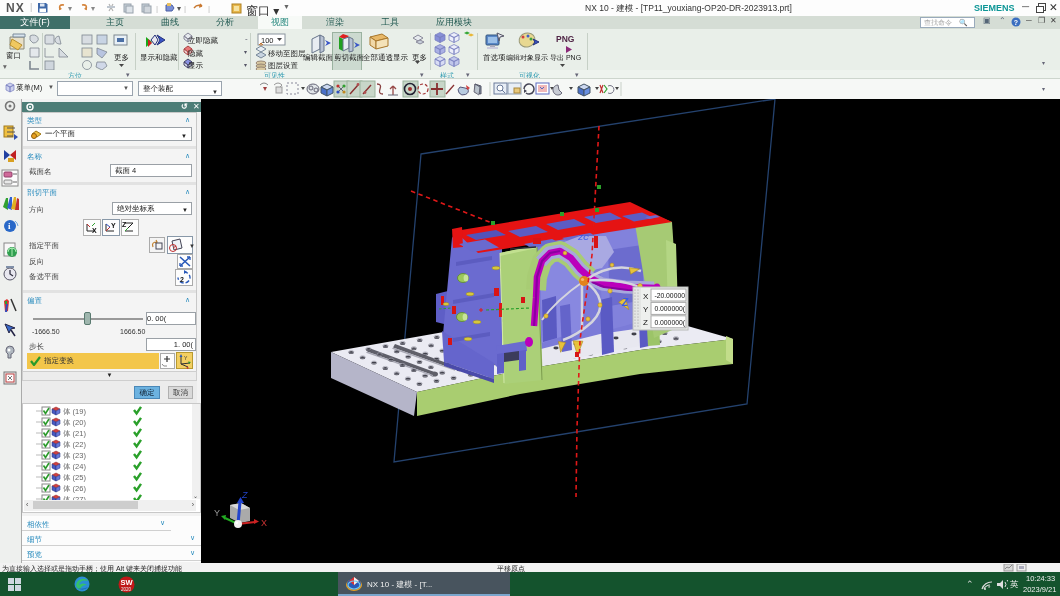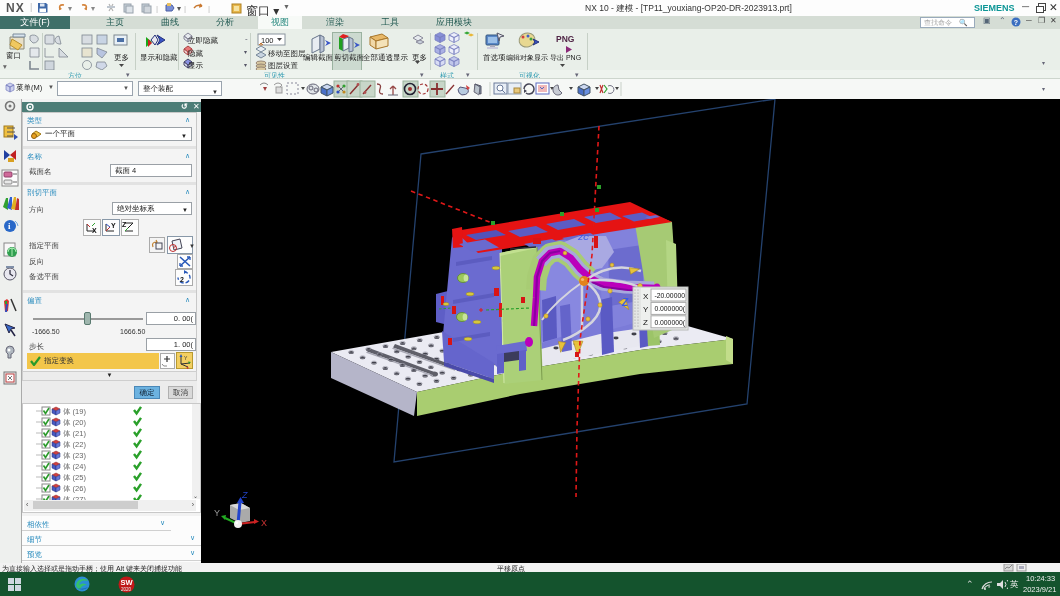--- a/index.html
+++ b/index.html
@@ -473,21 +473,21 @@
     <svg class="abs" style="left:153px;top:170px;" width="18" height="17">
         <path d="M9 3 a6 5.5 0 1 1 -6 5.5" fill="none" stroke="#2858b8" stroke-width="1.4" stroke-dasharray="4 2"></path>
         <path d="M9 1 l3 2 -3 2 z" fill="#2858b8"></path>
         <text x="5" y="13" font-size="7" fill="#111" font-weight="bold">2</text>
       </svg>
     <div class="abs" style="left:1px;top:191px;width:173px;height:3px;background:#e2e2e2;"></div>
     <span class="sect abs" style="left:5px;top:197px;">偏置</span>
       <span class="abs" style="left:163px;top:197px;color:#2a8cbe;font-size:7px;">∧</span>
     <div class="abs" style="left:11px;top:219px;width:110px;height:2px;background:#999;"></div>
     <div class="abs" style="left:62px;top:213px;width:7px;height:13px;background:#9fb6ae;border:1px solid #5a7a70;border-radius:2px;"></div>
-    <div class="inbox" style="left:124px;top:213px;width:50px;height:13px;line-height:11px;text-align:right;padding-right:2px;">0. 00(</div>
+    <div class="inbox" style="left:124px;top:213px;width:50px;height:13px;line-height:11px;padding-right:2px;">0. 00(</div>
     <span class="abs" style="left:10px;top:229px;color:#333;font-size:7px;">-1666.50</span>
     <span class="abs" style="left:98px;top:229px;color:#333;font-size:7px;">1666.50</span>
     <span class="abs" style="left:7px;top:243px;color:#444;">步长</span>
     <div class="inbox" style="left:124px;top:239px;width:50px;height:13px;line-height:11px;text-align:right;padding-right:2px;">1. 00(</div>
     <div class="abs" style="left:5px;top:254px;width:132px;height:16px;background:#f3c64a;">
       <svg class="abs" style="left:3px;top:3px;" width="12" height="10">
           <path d="M1 5 l3 4 6 -8" stroke="#2a9a2a" stroke-width="2.2" fill="none"></path>
         </svg>
       <span class="abs" style="left:17px;top:3px;color:#333;">指定变换</span>
     </div>
@@ -1044,20 +1044,31 @@
     <svg class="abs" style="left:74px;top:4px;" width="16" height="16">
         <circle cx="8" cy="8" r="7.5" fill="#2b8dd6"></circle>
         <path d="M2 10 a7 7 0 0 1 12 -5 q-8 -2 -9 4 q4 -3 8 0 q-6 0 -7 5 a7.5 7.5 0 0 1 -4 -4" fill="#35c06a"></path>
         <path d="M4 12 a7 7 0 0 0 10 -1 q-6 3 -10 1" fill="#1a6fb0"></path>
       </svg>
     <svg class="abs" style="left:118px;top:4px;" width="17" height="17">
         <circle cx="8.5" cy="8.5" r="8" fill="#c01818"></circle>
         <text x="2.5" y="9" font-size="7.5" font-weight="bold" fill="#fff">SW</text>
         <text x="3" y="15" font-size="4.5" fill="#eee">2020</text>
       </svg>
+    <div class="abs" style="left:338px;top:0;width:172px;height:24px;background:#48545e;">
+      <svg class="abs" style="left:8px;top:4px;" width="17" height="16">
+          <ellipse cx="8" cy="9" rx="8" ry="6" fill="#e8a020"></ellipse>
+          <ellipse cx="8" cy="8" rx="7" ry="5.5" fill="#2858b8"></ellipse>
+          <path d="M3 5 l5 -4 5 4 -5 4 z" fill="#e03030"></path>
+          <path d="M8 1 l5 4 -5 4 z" fill="#f0f0f0"></path>
+          <ellipse cx="8" cy="9" rx="6" ry="4" fill="none" stroke="#70c8f0" stroke-width="1.2"></ellipse>
+        </svg>
+      <span class="abs" style="left:29px;top:7px;color:#f0f0f0;">NX 10 - 建模 - [T...</span>
+      <div class="abs" style="left:0;bottom:0;width:172px;height:2px;background:#7aa6cc;"></div>
+    </div>
     <span class="abs" style="left:966px;top:7px;color:#ddd;font-size:9px;">⌃</span>
     <svg class="abs" style="left:981px;top:8px;" width="12" height="10">
         <path d="M1 9 a10 10 0 0 1 10 -7 m-8 7 a7 7 0 0 1 6 -4" stroke="#ddd" fill="none" stroke-width="1.2"></path>
         <circle cx="4" cy="9" r="1" fill="#ddd"></circle>
         <text x="7" y="10" font-size="6" fill="#ddd">*</text>
       </svg>
     <svg class="abs" style="left:996px;top:7px;" width="12" height="11">
         <path d="M1 4 l3 0 3 -3 0 9 -3 -3 -3 0 z" fill="#ddd"></path>
         <path d="M9 3 a4 4 0 0 1 0 5 m2 -7 a6 6 0 0 1 0 9" stroke="#ddd" fill="none"></path>
       </svg>

